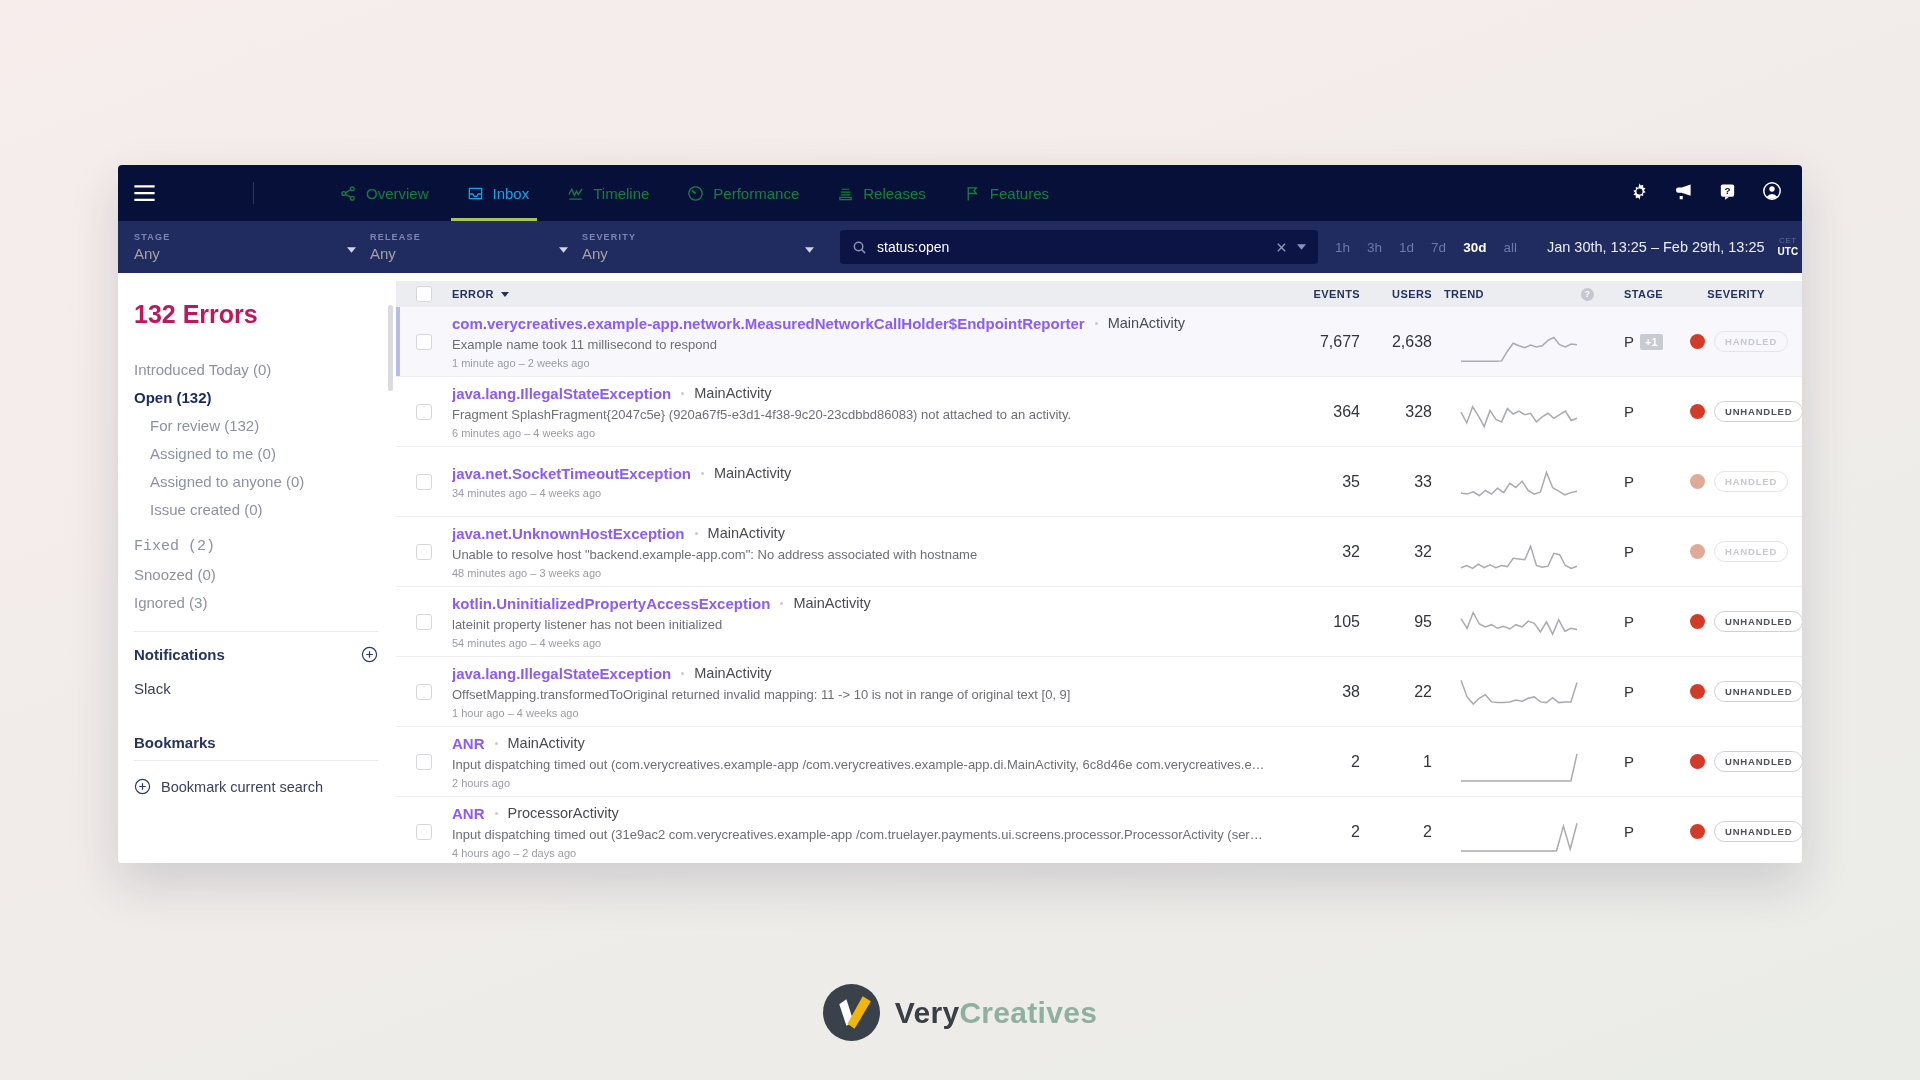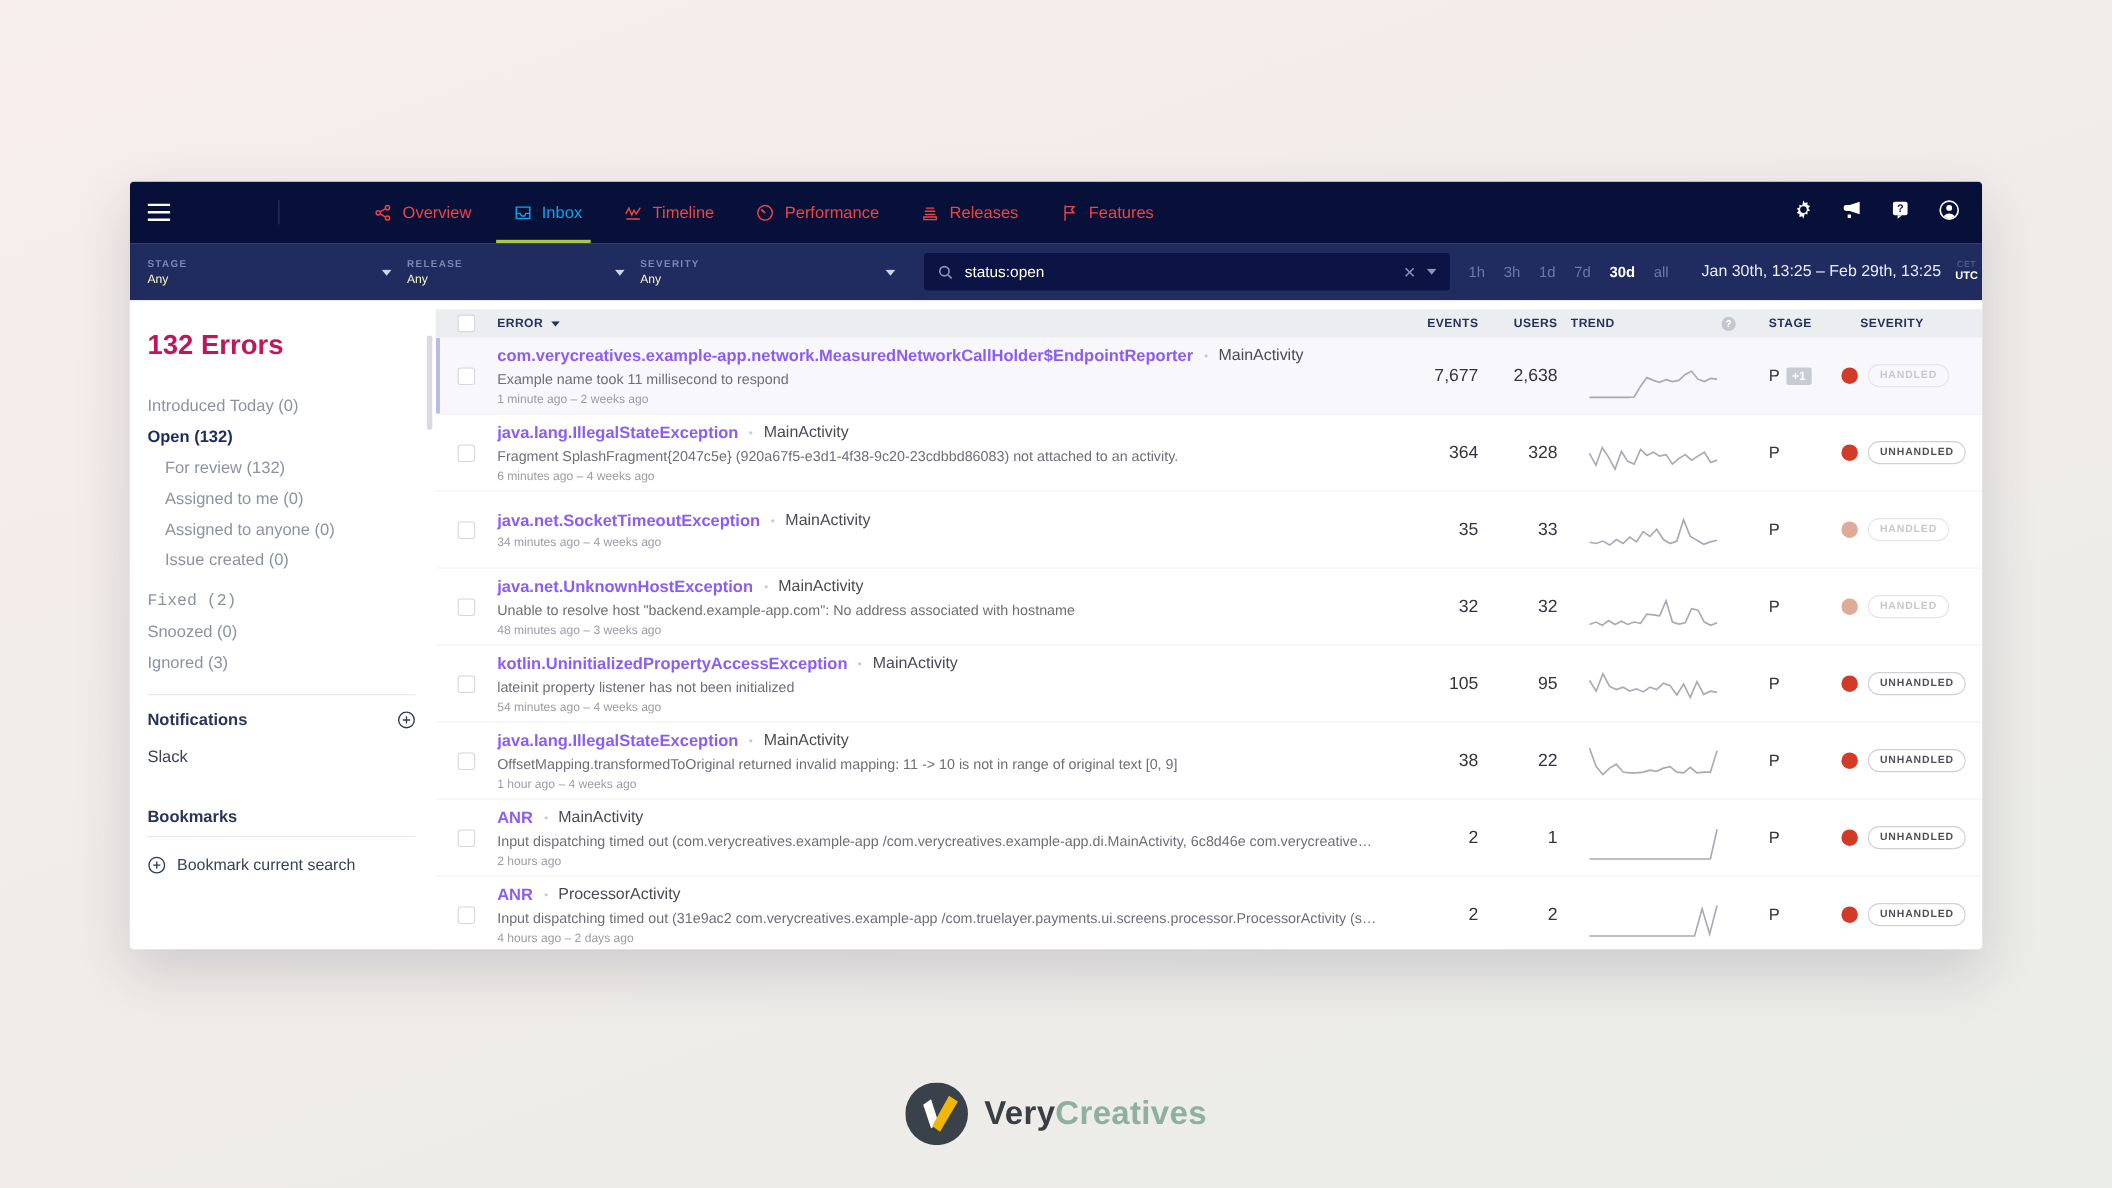--- a/index.html
+++ b/index.html
@@ -14,36 +14,36 @@
     background:#fff; border-radius:4px; overflow:hidden;
     box-shadow:0 20px 50px rgba(40,40,70,.16);
     display:flex; flex-direction:column;
   }
   
   .topnav { height:56px; background:#071038; display:flex; align-items:center;
     padding:0 20px 0 15px; flex:none; color:#fff; }
   .hamburger { width:26px; cursor:pointer; color:#fff; display:flex; }
   .nav-divider { width:1px; height:22px; background:#2b3666; margin-left:94px; }
   .tabs { display:flex; margin-left:86px; gap:38px; height:100%; align-items:center; }
-  .tab { display:flex; gap:9px; align-items:center; color:#ef4444; font-size:15px;
+  .tab { display:flex; gap:9px; align-items:center; color:#15803d; font-size:15px;
     position:relative; height:100%; cursor:pointer; white-space:nowrap; }
   .tab .icon { display:flex; }
   .tab.active { color:#0ea5e9; }
   .tab.active::after { content:""; position:absolute; left:-16px; right:-8px; bottom:0;
     height:3px; background:#a6c74a; }
   .nav-right { margin-left:auto; display:flex; gap:25px; align-items:center; }
   .nav-btn { color:#fff; display:flex; cursor:pointer; }
   
   .filterbar { height:52px; background:#202c60; display:flex; align-items:center;
     padding:0 16px; flex:none; }
   .fgroup { display:flex; flex-direction:column; justify-content:center; gap:3px;
     position:relative; cursor:pointer; flex:none; }
   .fgroup.g0 { width:236px; } .fgroup.g1 { width:212px; } .fgroup.g2 { width:246px; }
   .flabel { font-size:9px; letter-spacing:1.2px; color:#7d87b4; font-weight:bold; }
-  .fvalue { font-size:11px; color:#fef9c3; }
+  .fvalue { font-size:15px; color:#a3a3a3; }
   .fcaret { position:absolute; right:14px; bottom:9px; color:#ced4ea; display:flex; }
   .searchbox { width:478px; height:34px; background:#0b1444; border-radius:3px;
     display:flex; align-items:center; padding:0 12px; gap:10px; margin-left:12px; flex:none; }
   .searchbox .icon { color:#8a93b8; display:flex; }
   .search-input { flex:1; background:transparent; border:none; outline:none;
     color:#fff; font-size:14px; font-family:inherit; }
   .search-clear,.search-caret { color:#8a93b8; display:flex; cursor:pointer; }
   .timeranges { display:flex; gap:17px; margin-left:17px; font-size:13.5px;
     color:#6d78a8; align-items:center; flex:none; }
   .trange { cursor:pointer; }
@@ -69,21 +69,21 @@
   .channel { font-size:15px; color:#3a4057; margin-top:17px; cursor:pointer; }
   .bookmarks-heading { margin-top:37px; font-size:15px; font-weight:bold; color:#283459; }
   .bm-divider { height:1px; background:#e9e9ed; margin:9px 18px 0 0; }
   .bookmark-action { margin-top:17px; display:flex; gap:10px; align-items:center;
     color:#39415c; font-size:14.5px; cursor:pointer; }
   .sidebar-scrollthumb { position:absolute; right:3px; top:32px; width:5px; height:86px;
     background:#dadadf; border-radius:3px; cursor:pointer; }
   
   .main { flex:1; display:flex; flex-direction:column; padding-top:8px; min-width:0; }
   .grid-cols { display:grid; grid-template-columns:56px 1fr 80px 72px 150px 70px 130px;
-    align-items:center; padding-right:24px; }
+    align-items:center; padding-right:8px; }
   .thead { height:26px; background:#ebedf0; font-size:11px; font-weight:bold;
     color:#25335c; letter-spacing:.4px; flex:none; }
   .th-error { display:flex; gap:7px; align-items:center; cursor:pointer; }
   .sort-caret { color:#25335c; display:flex; }
   .th-right { text-align:right; padding-right:12px; }
   .th-trend { display:flex; justify-content:space-between; align-items:center; gap:6px; }
   .q-badge { width:13px; height:13px; border-radius:50%; background:#c5c7cf; color:#fff;
     font-size:9px; display:inline-flex; align-items:center; justify-content:center;
     font-weight:bold; cursor:pointer; }
   .th-stage { padding-left:30px; }

